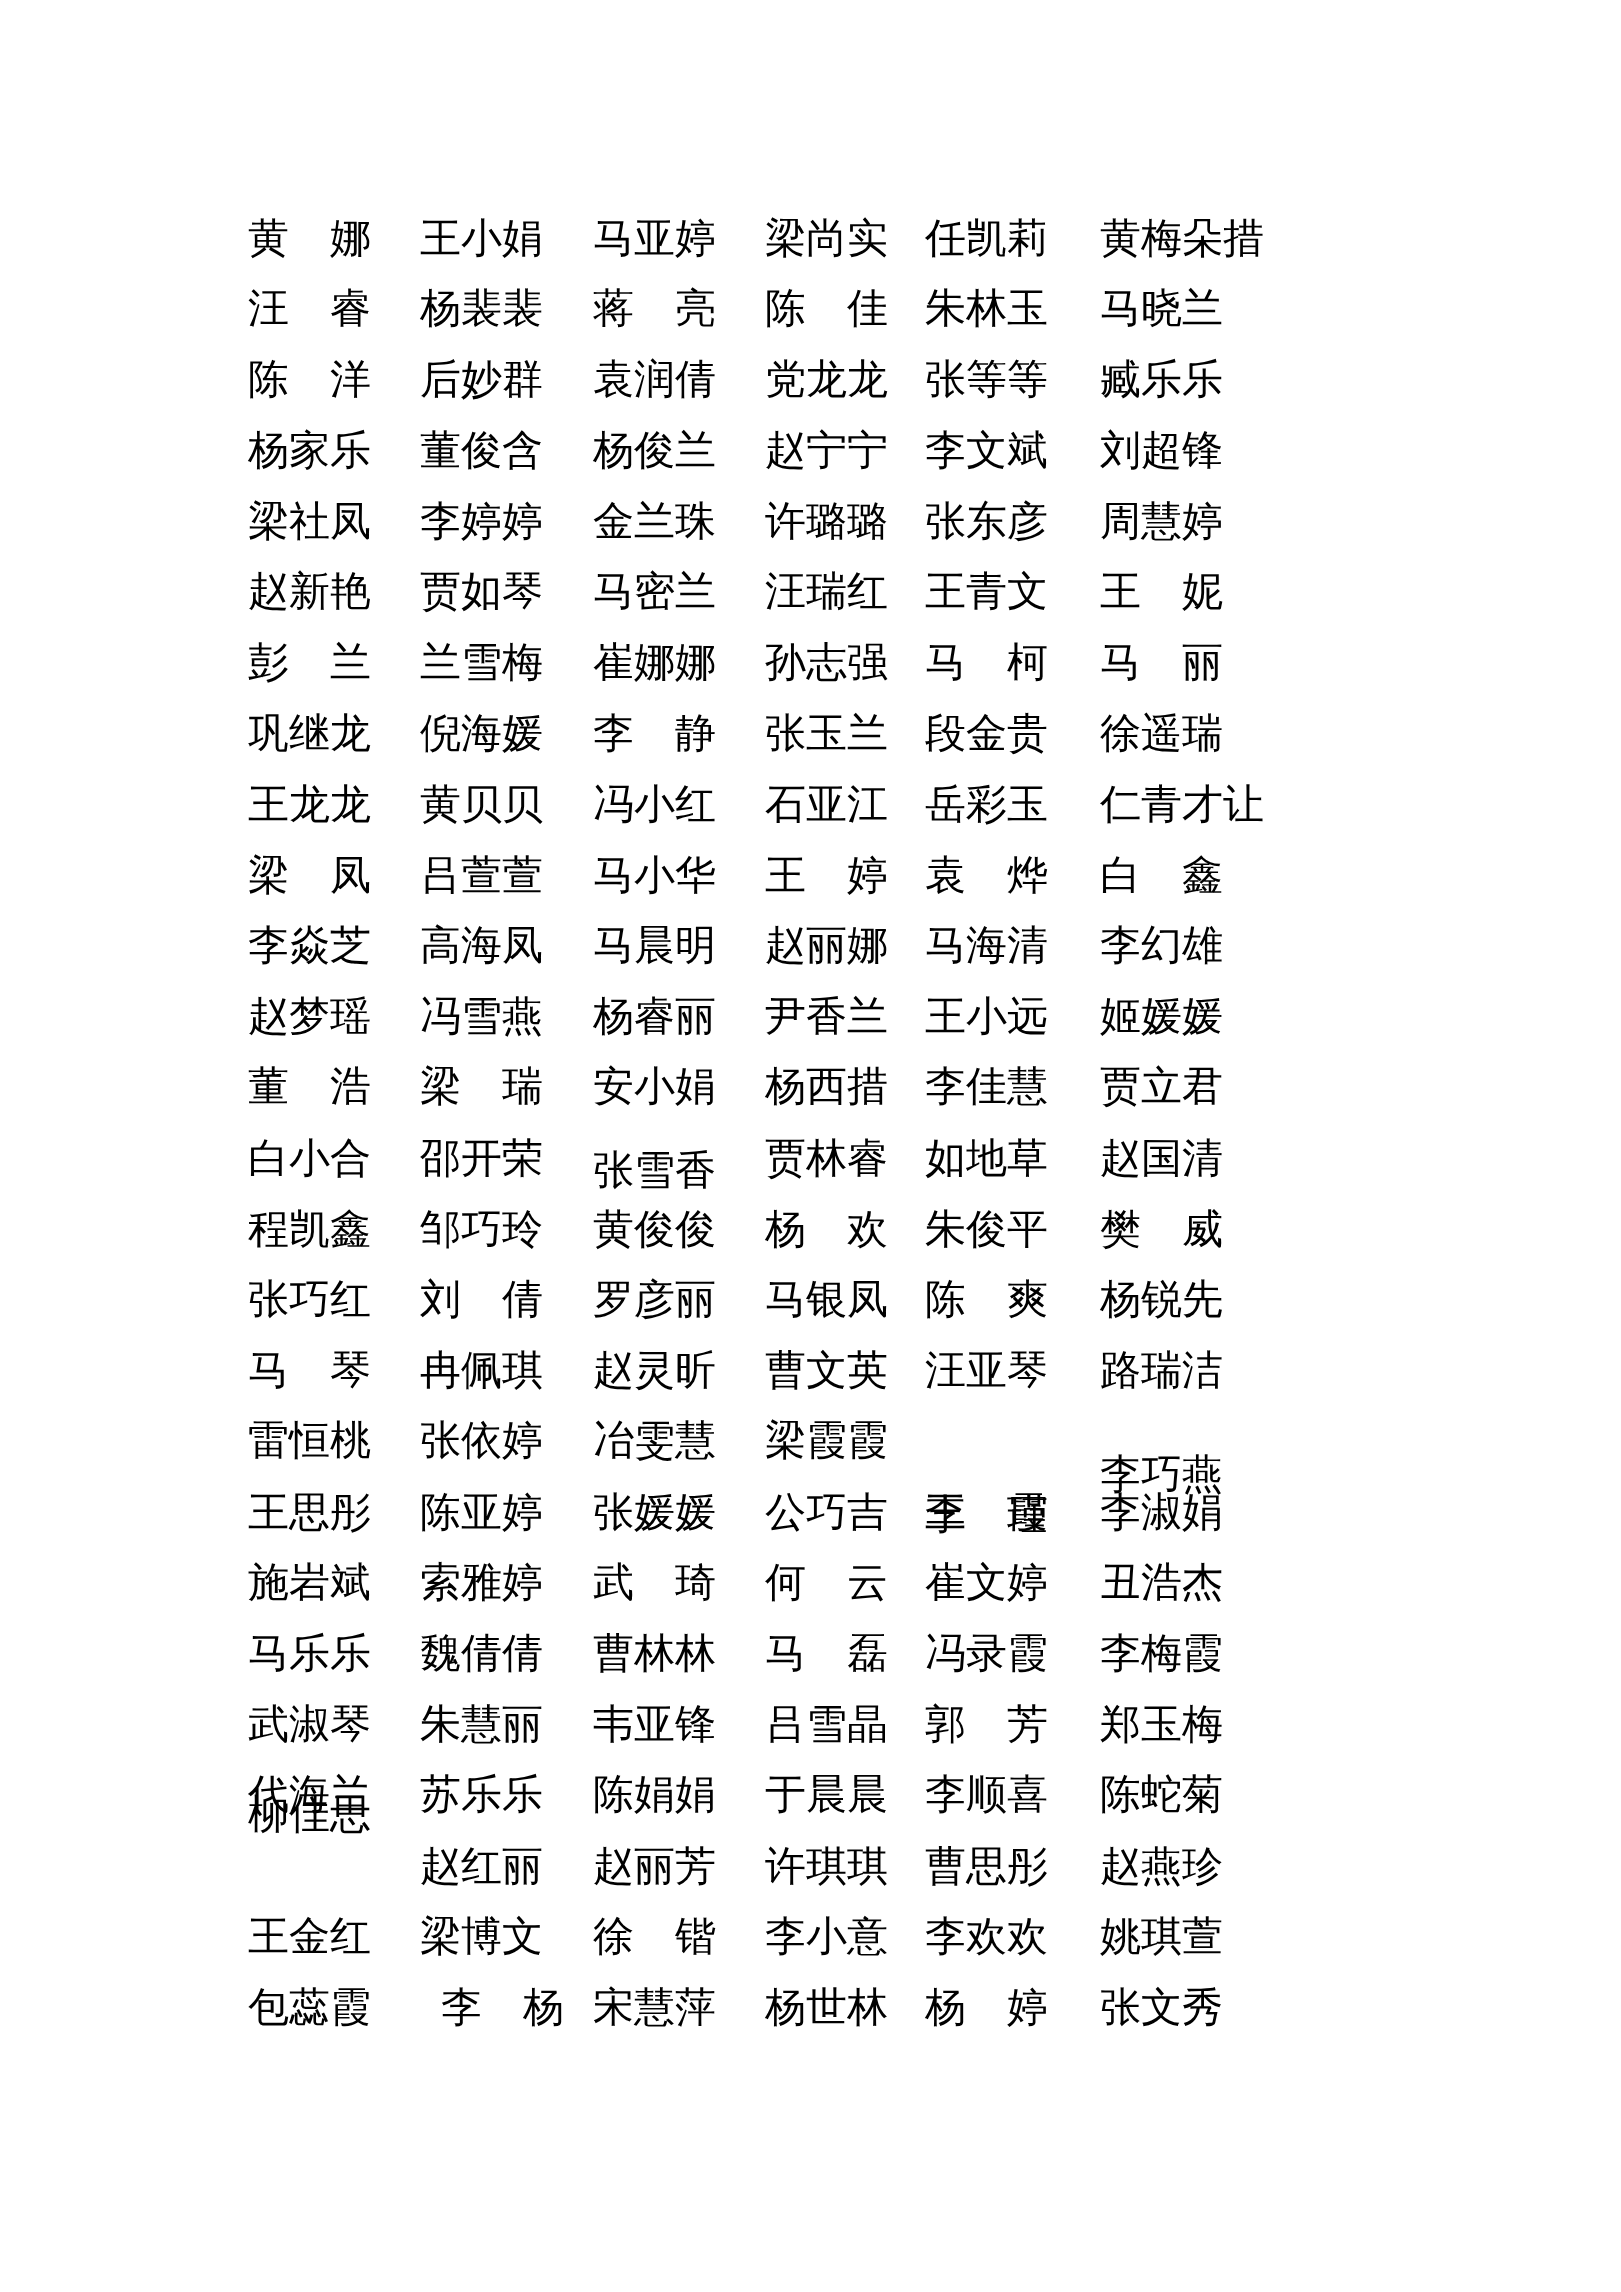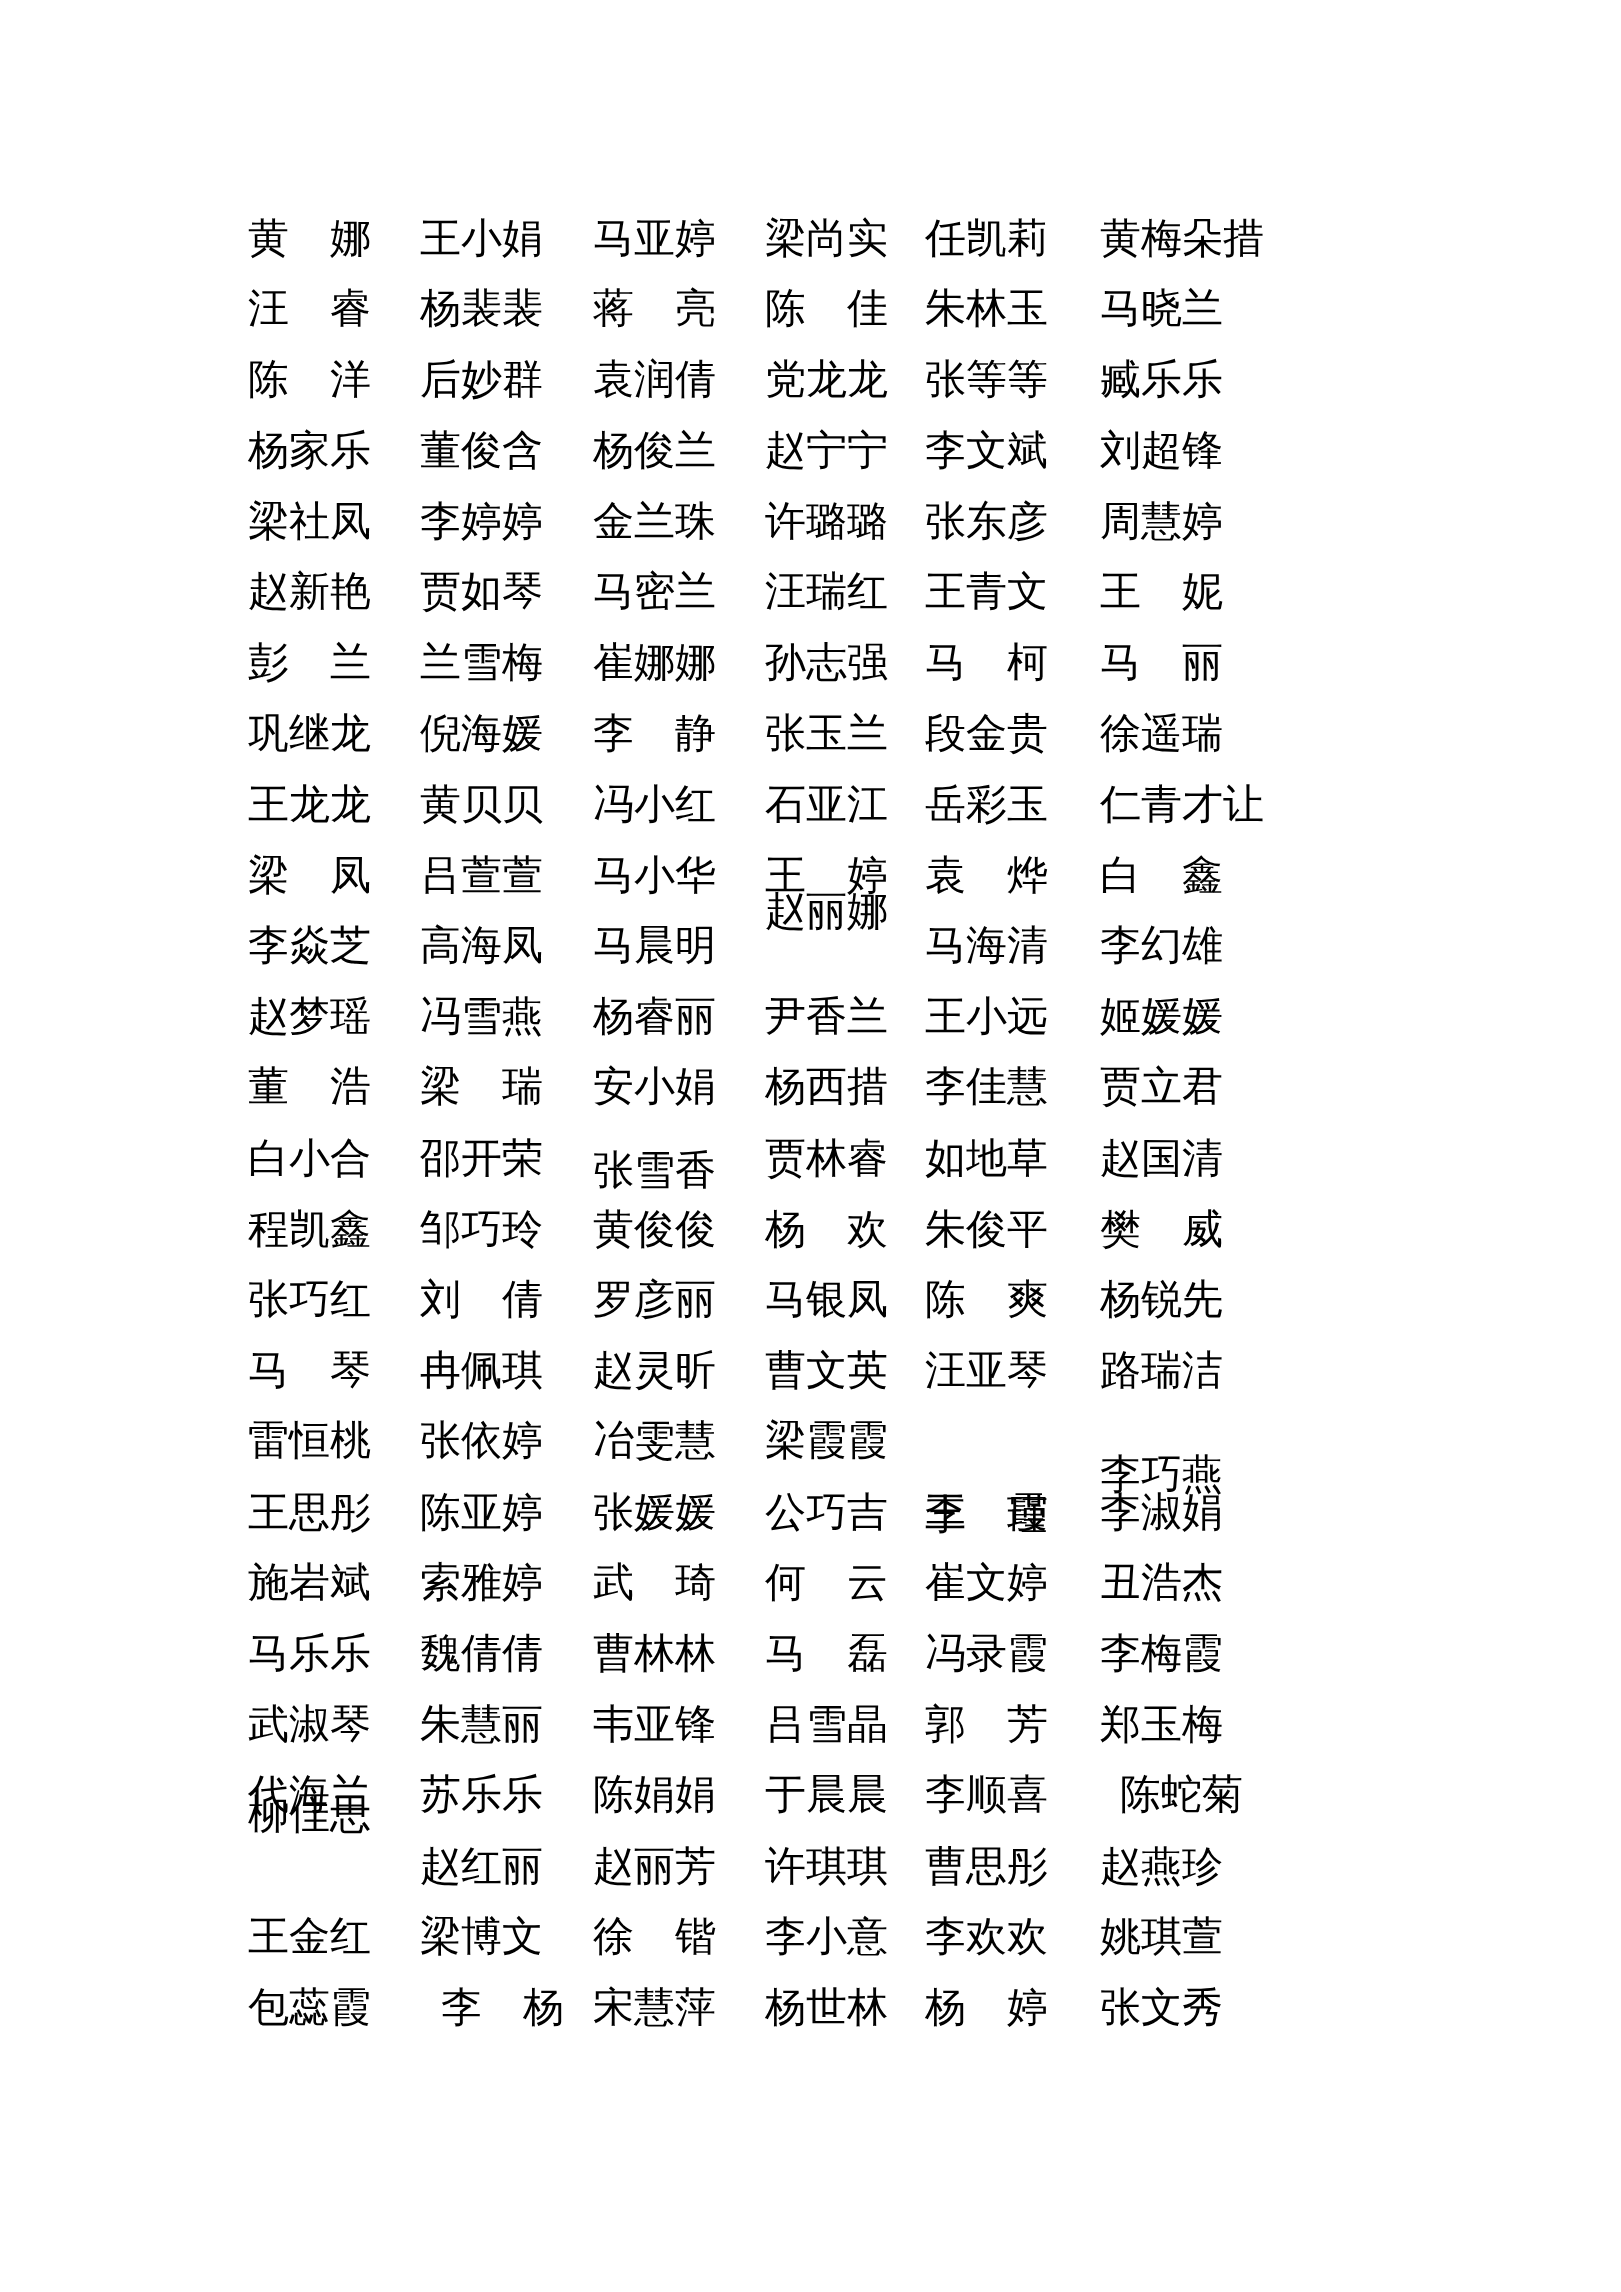--- a/index.html
+++ b/index.html
@@ -85,21 +85,21 @@
       <span class="name-cell" style="left: 1100px; top: 782px;">仁青才让</span>
       <span class="name-cell" style="left: 248px; top: 853px;">梁　凤</span>
       <span class="name-cell" style="left: 420px; top: 853px;">吕萱萱</span>
       <span class="name-cell" style="left: 593px; top: 853px;">马小华</span>
       <span class="name-cell" style="left: 765px; top: 853px;">王　婷</span>
       <span class="name-cell" style="left: 925px; top: 853px;">袁　烨</span>
       <span class="name-cell" style="left: 1100px; top: 853px;">白　鑫</span>
       <span class="name-cell" style="left: 248px; top: 923px;">李焱芝</span>
       <span class="name-cell" style="left: 420px; top: 923px;">高海凤</span>
       <span class="name-cell" style="left: 593px; top: 923px;">马晨明</span>
-      <span class="name-cell" style="left: 765px; top: 889px; text-align: right;">赵丽娜</span>
+      <span class="name-cell" style="left: 765px; top: 923px; text-align: right;">赵丽娜</span>
       <span class="name-cell" style="left: 925px; top: 923px;">马海清</span>
       <span class="name-cell" style="left: 1100px; top: 923px;">李幻雄</span>
       <span class="name-cell" style="left: 248px; top: 994px;">赵梦瑶</span>
       <span class="name-cell" style="left: 420px; top: 994px;">冯雪燕</span>
       <span class="name-cell" style="left: 593px; top: 994px;">杨睿丽</span>
       <span class="name-cell" style="left: 765px; top: 994px;">尹香兰</span>
       <span class="name-cell" style="left: 925px; top: 994px;">王小远</span>
       <span class="name-cell" style="left: 1100px; top: 994px;">姬媛媛</span>
       <span class="name-cell" style="left: 248px; top: 1064px;">董　浩</span>
       <span class="name-cell" style="left: 420px; top: 1064px;">梁　瑞</span>
@@ -159,21 +159,21 @@
       <span class="name-cell" style="left: 420px; top: 1702px;">朱慧丽</span>
       <span class="name-cell" style="left: 593px; top: 1702px;">韦亚锋</span>
       <span class="name-cell" style="left: 765px; top: 1702px;">吕雪晶</span>
       <span class="name-cell" style="left: 925px; top: 1702px;">郭　芳</span>
       <span class="name-cell" style="left: 1100px; top: 1702px;">郑玉梅</span>
       <span class="name-cell" style="left: 248px; top: 1772px;">代海兰</span>
       <span class="name-cell" style="left: 420px; top: 1772px;">苏乐乐</span>
       <span class="name-cell" style="left: 593px; top: 1772px;">陈娟娟</span>
       <span class="name-cell" style="left: 765px; top: 1772px;">于晨晨</span>
       <span class="name-cell" style="left: 925px; top: 1772px;">李顺喜</span>
-      <span class="name-cell" style="left: 1100px; top: 1772px; margin-left: 20px;">陈蛇菊</span>
+      <span class="name-cell" style="left: 1100px; top: 1772px;">陈蛇菊</span>
       <span class="name-cell" style="left: 248px; top: 1784px; margin-top: 8px;">柳佳思</span>
       <span class="name-cell" style="left: 420px; top: 1844px;">赵红丽</span>
       <span class="name-cell" style="left: 593px; top: 1844px;">赵丽芳</span>
       <span class="name-cell" style="left: 765px; top: 1844px;">许琪琪</span>
       <span class="name-cell" style="left: 925px; top: 1844px;">曹思彤</span>
       <span class="name-cell" style="left: 1100px; top: 1844px;">赵燕珍</span>
       <span class="name-cell" style="left: 248px; top: 1914px;">王金红</span>
       <span class="name-cell" style="left: 420px; top: 1914px;">梁博文</span>
       <span class="name-cell" style="left: 593px; top: 1914px;">徐　锴</span>
       <span class="name-cell" style="left: 765px; top: 1914px;">李小意</span>

